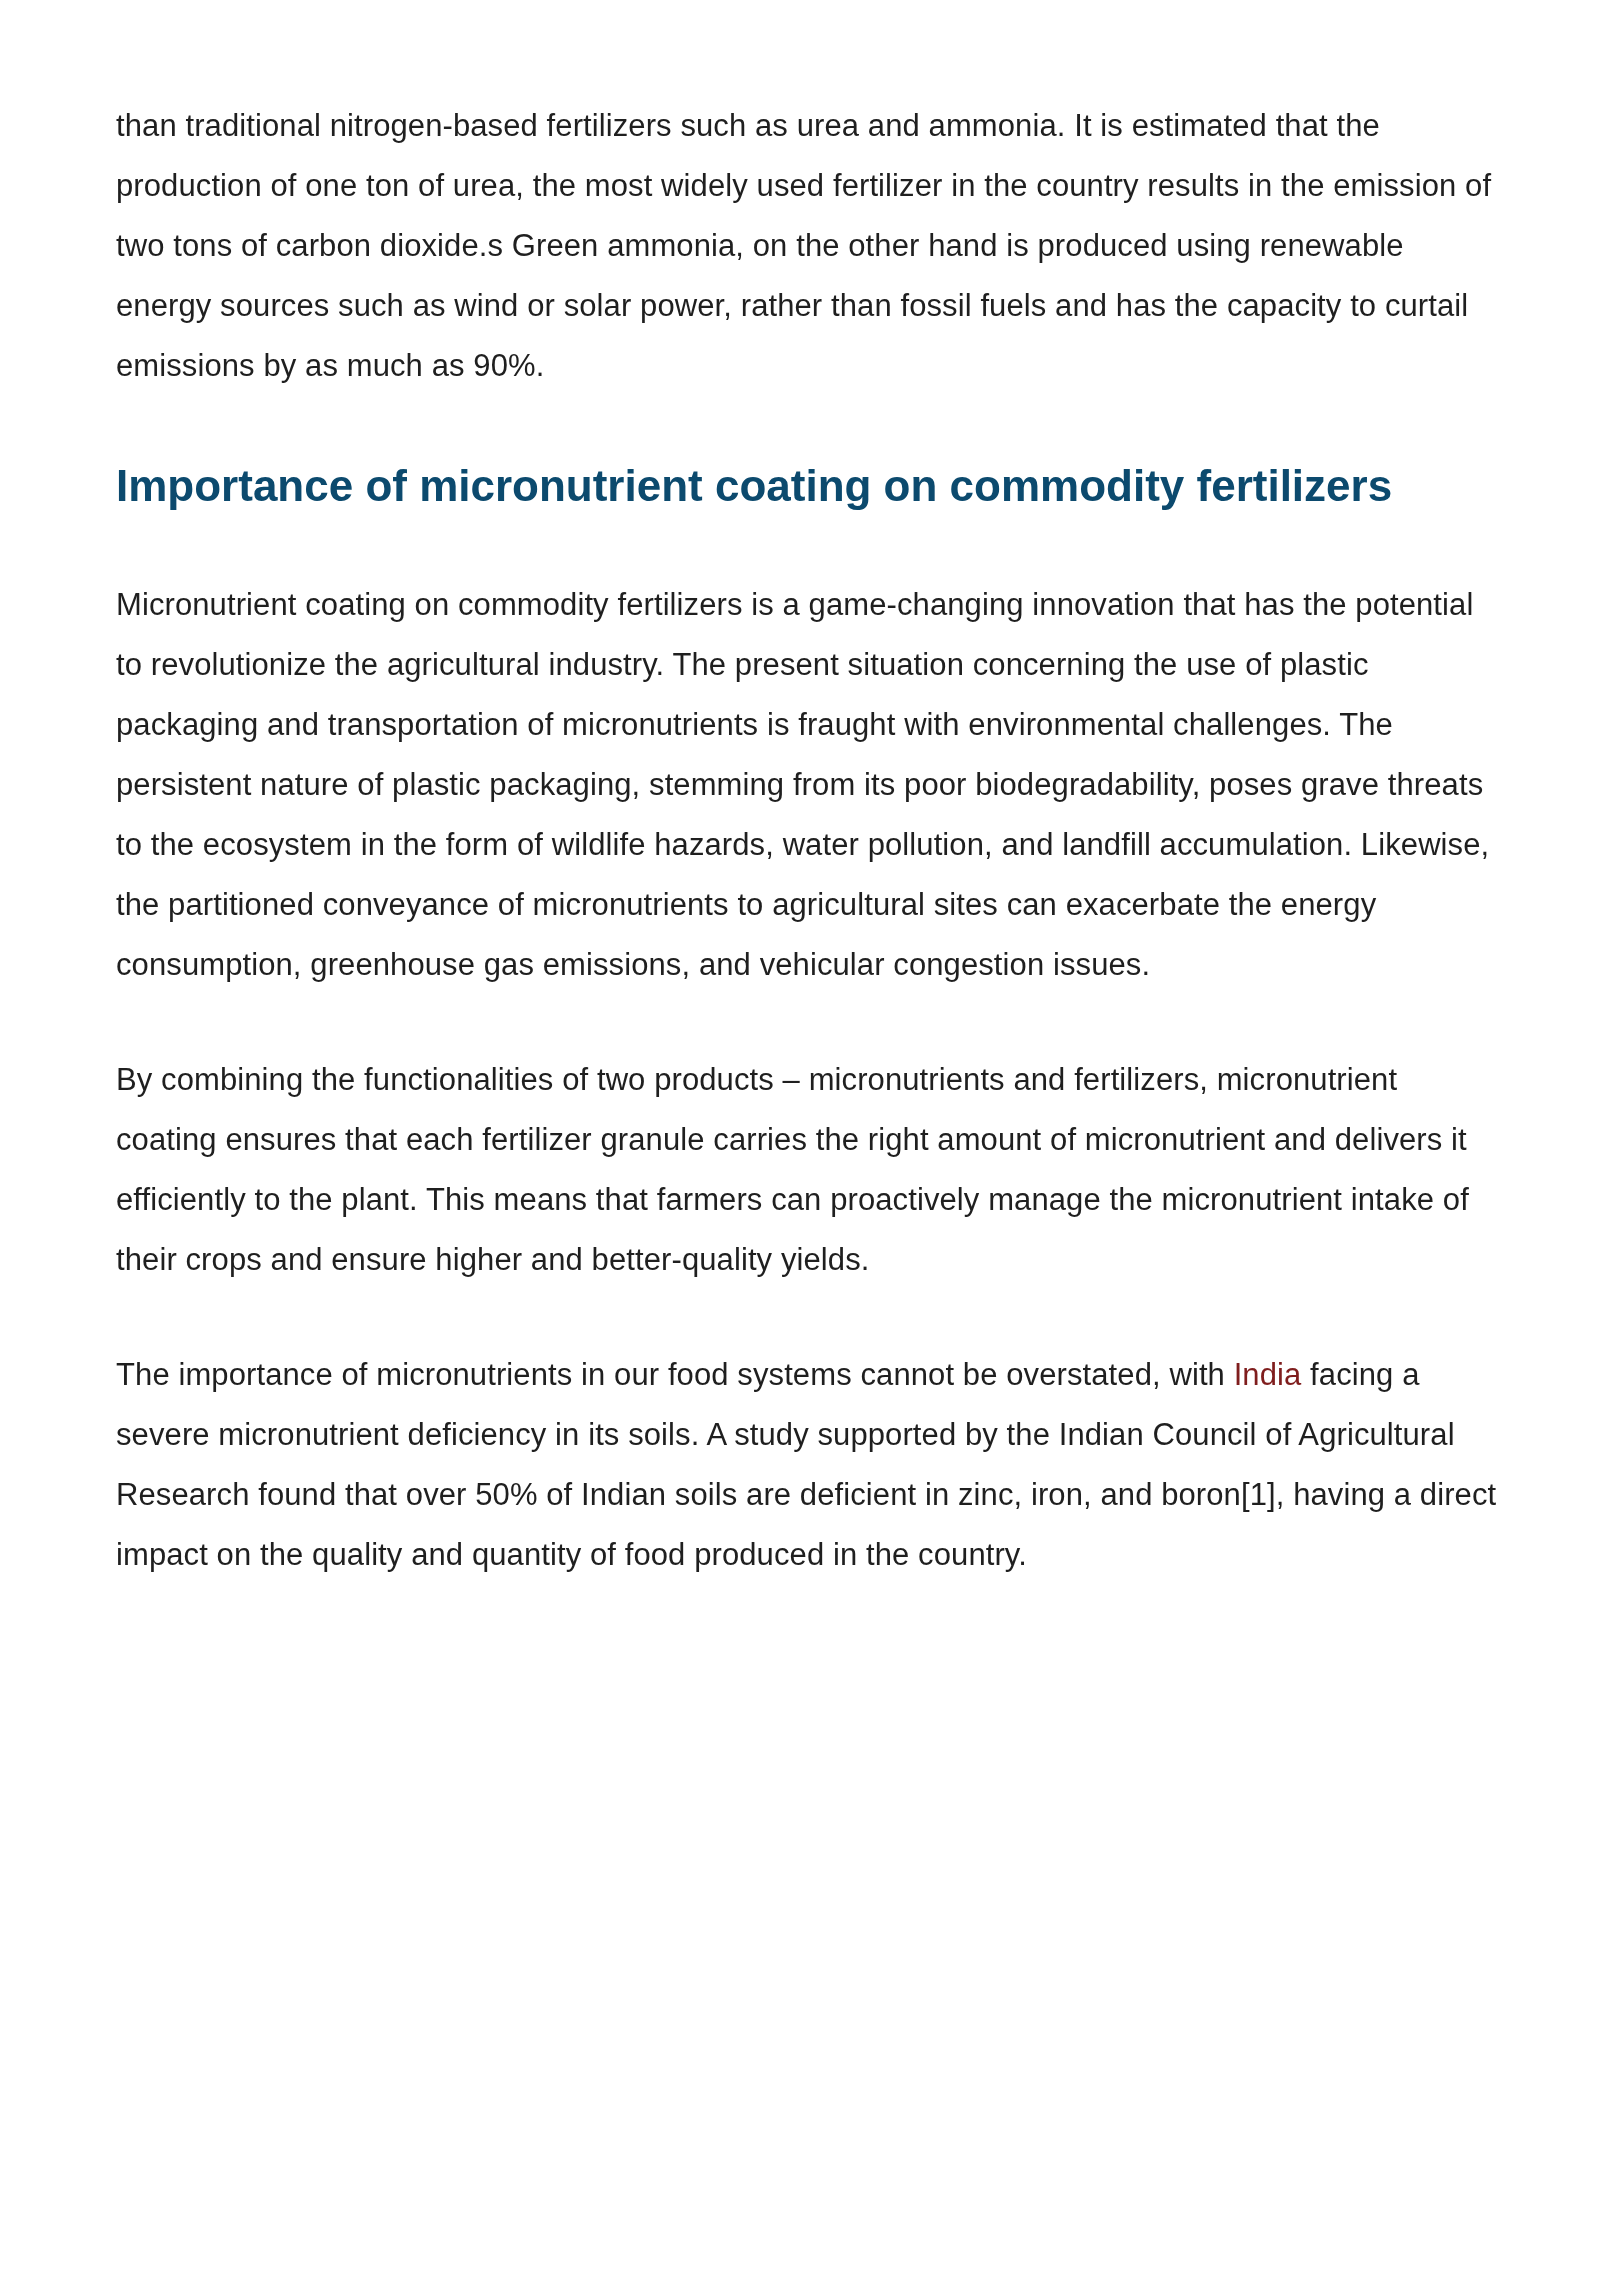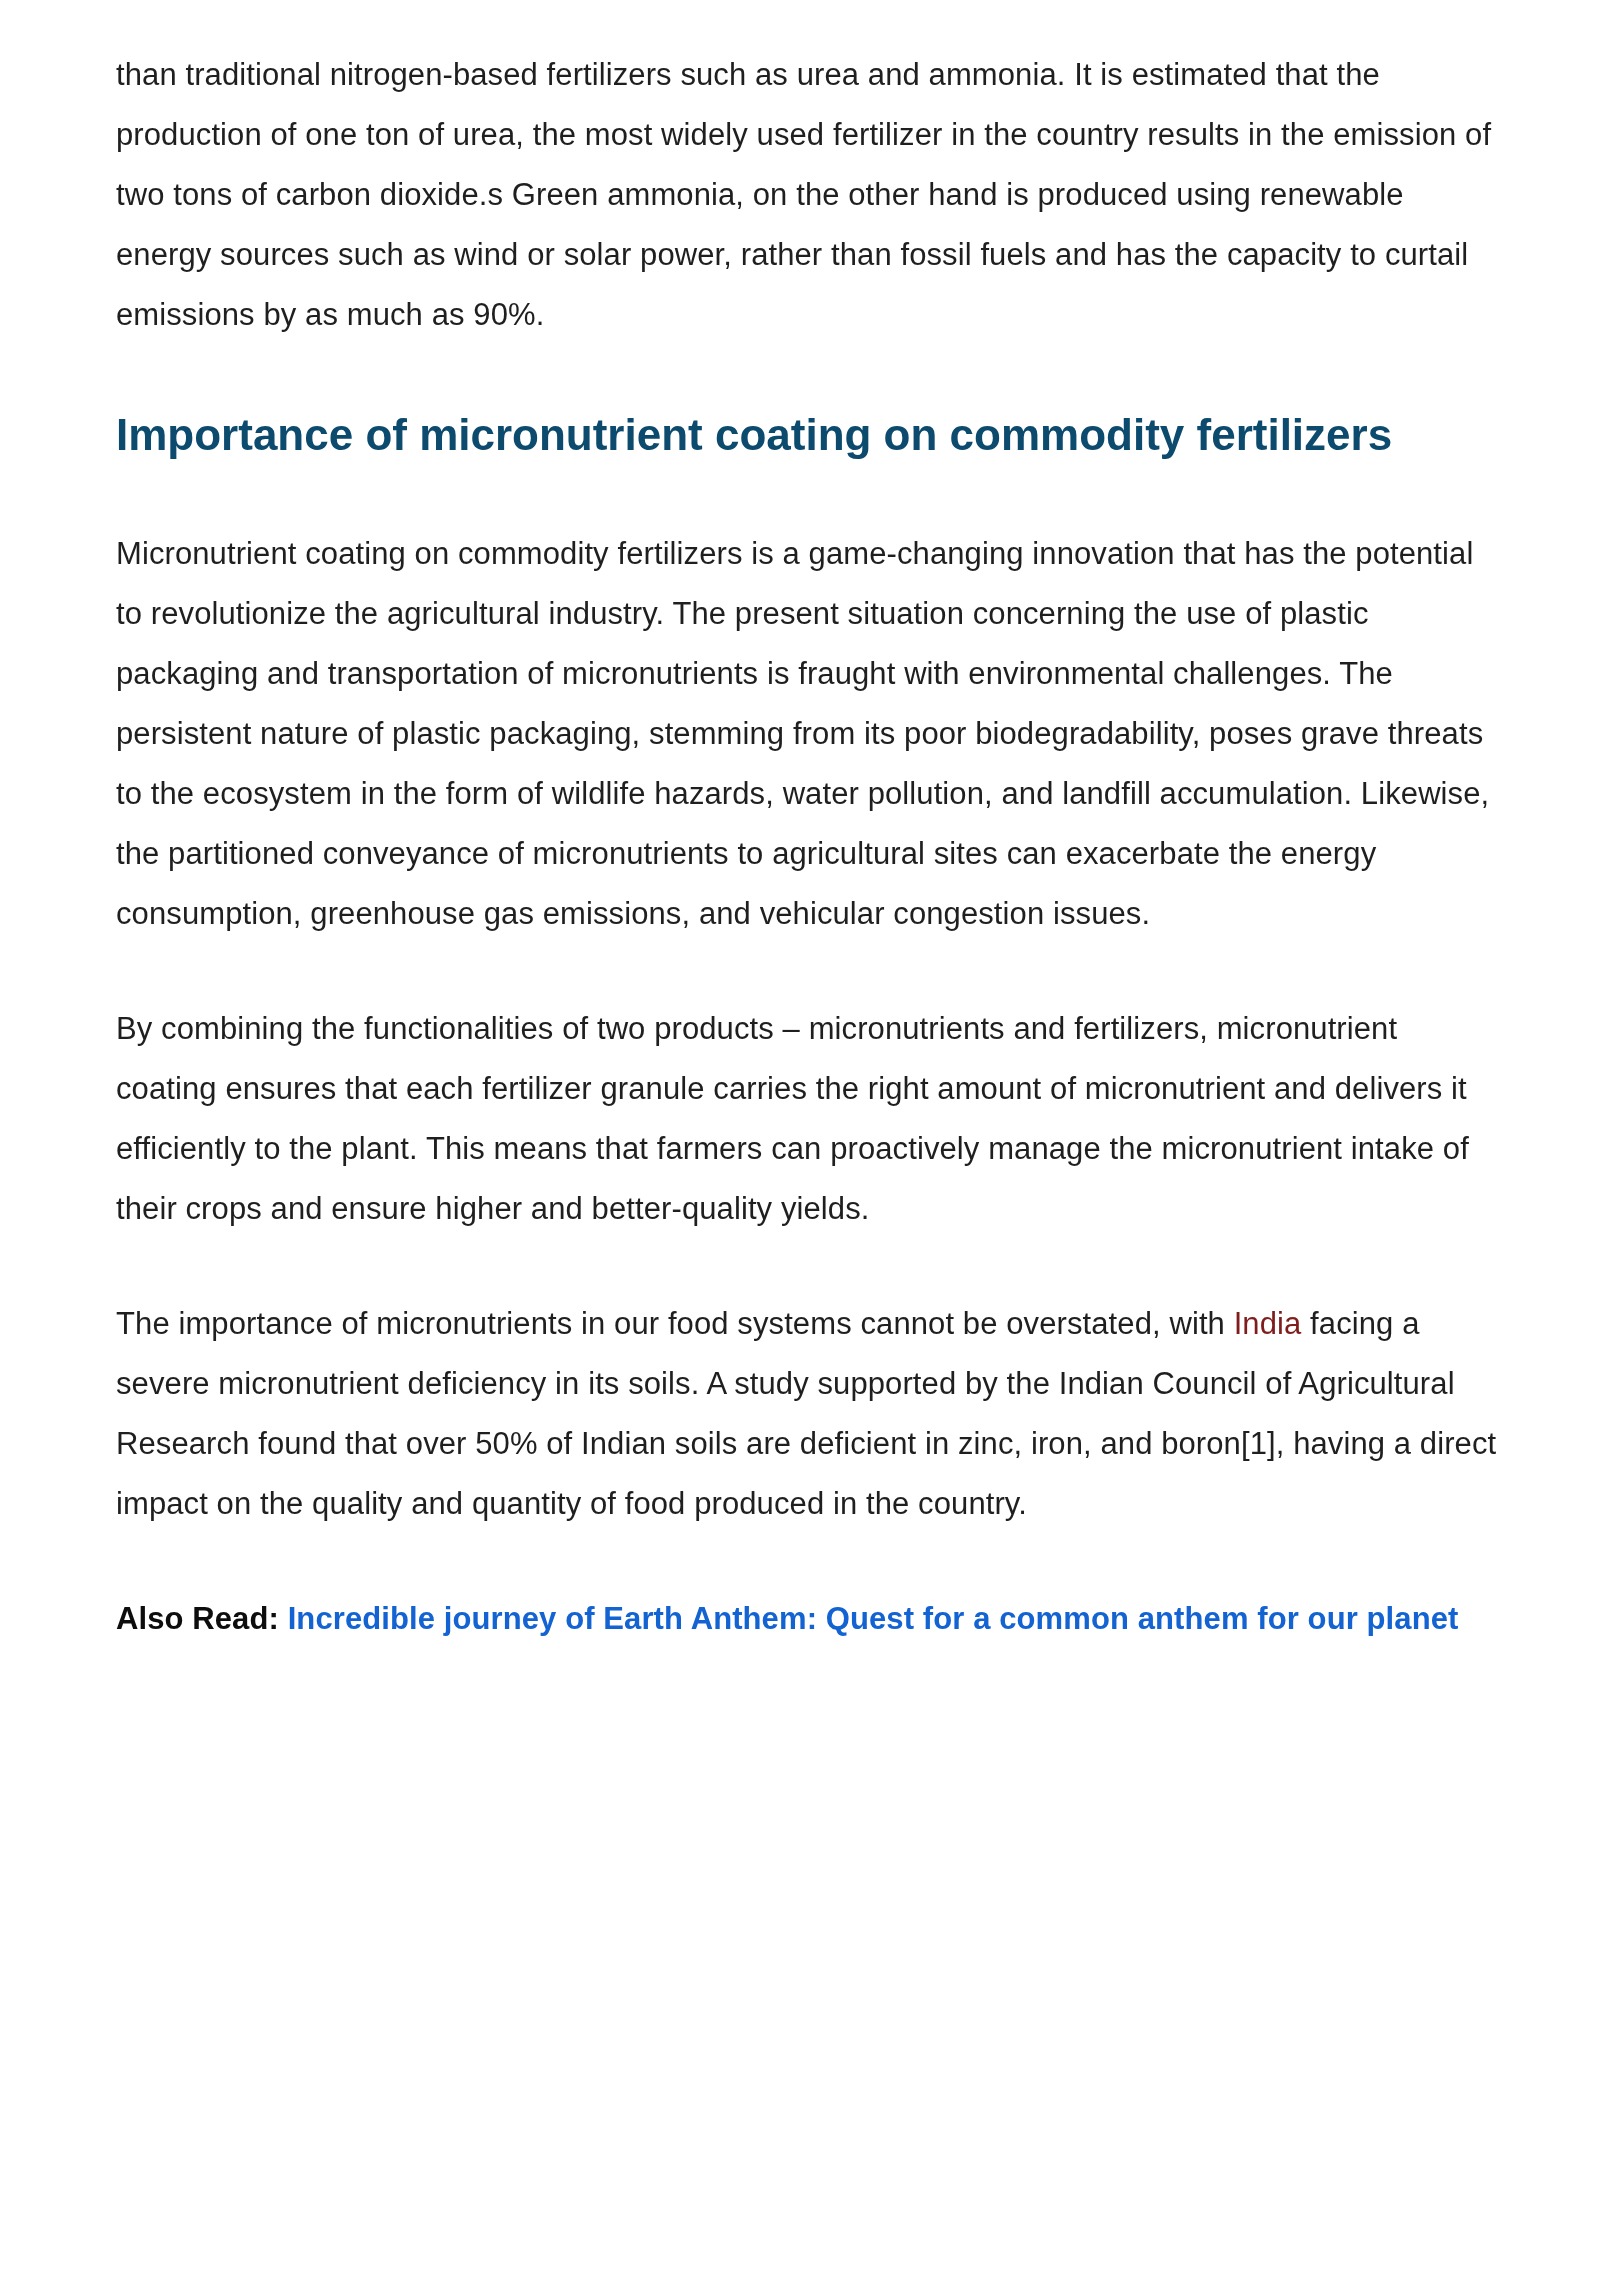--- a/index.html
+++ b/index.html
@@ -8,21 +8,21 @@
       background: #ffffff;
     }
     body {
       width: 1622px;
       font-family: "Liberation Sans", sans-serif;
     }
     .article {
       box-sizing: border-box;
       width: 1622px;
       min-height: 2295px;
-      padding: 45px 117px 39px 116px;
+      padding: 96px 117px 39px 116px;
       background: #ffffff;
     }
     .body-text {
       margin: 0 0 55px 0;
       font-size: 31px;
       line-height: 60px;
       font-weight: 400;
       color: #1f1f1f;
       letter-spacing: 0.1px;
       text-align: left;
@@ -66,16 +66,15 @@
   <p class="body-text">than traditional nitrogen-based fertilizers such as urea and ammonia. It is estimated that the production of one ton of urea, the most widely used fertilizer in the country results in the emission of two tons of carbon dioxide.s Green ammonia, on the other hand is produced using renewable energy sources such as wind or solar power, rather than fossil fuels and has the capacity to curtail emissions by as much as 90%.</p>
 
   <h2 class="heading">Importance of micronutrient coating on commodity fertilizers</h2>
 
   <p class="body-text">Micronutrient coating on commodity fertilizers is a game-changing innovation that has the potential to revolutionize the agricultural industry. The present situation concerning the use of plastic packaging and transportation of micronutrients is fraught with environmental challenges. The persistent nature of plastic packaging, stemming from its poor biodegradability, poses grave threats to the ecosystem in the form of wildlife hazards, water pollution, and landfill accumulation. Likewise, the partitioned conveyance of micronutrients to agricultural sites can exacerbate the energy consumption, greenhouse gas emissions, and vehicular congestion issues.</p>
 
   <p class="body-text">By combining the functionalities of two products – micronutrients and fertilizers, micronutrient coating ensures that each fertilizer granule carries the right amount of micronutrient and delivers it efficiently to the plant. This means that farmers can proactively manage the micronutrient intake of their crops and ensure higher and better-quality yields.</p>
 
   <p class="body-text"><span>The importance of micronutrients in our food systems cannot be overstated, with </span><a href="#" class="inline-link">India</a><span> facing a severe micronutrient deficiency in its soils. A study supported by the Indian Council of Agricultural Research found that over 50% of Indian soils are deficient in zinc, iron, and boron[1], having a direct impact on the quality and quantity of food produced in the country.</span></p>
 
-  <p class="also-read"><strong class="also-read-label">Also Read: </strong><a href="#" class="also-read-link">Incredible journey of Earth Anthem: Quest for a common anthem for our planet</a></p>
 
 </main>
 
 
 </body></html>

